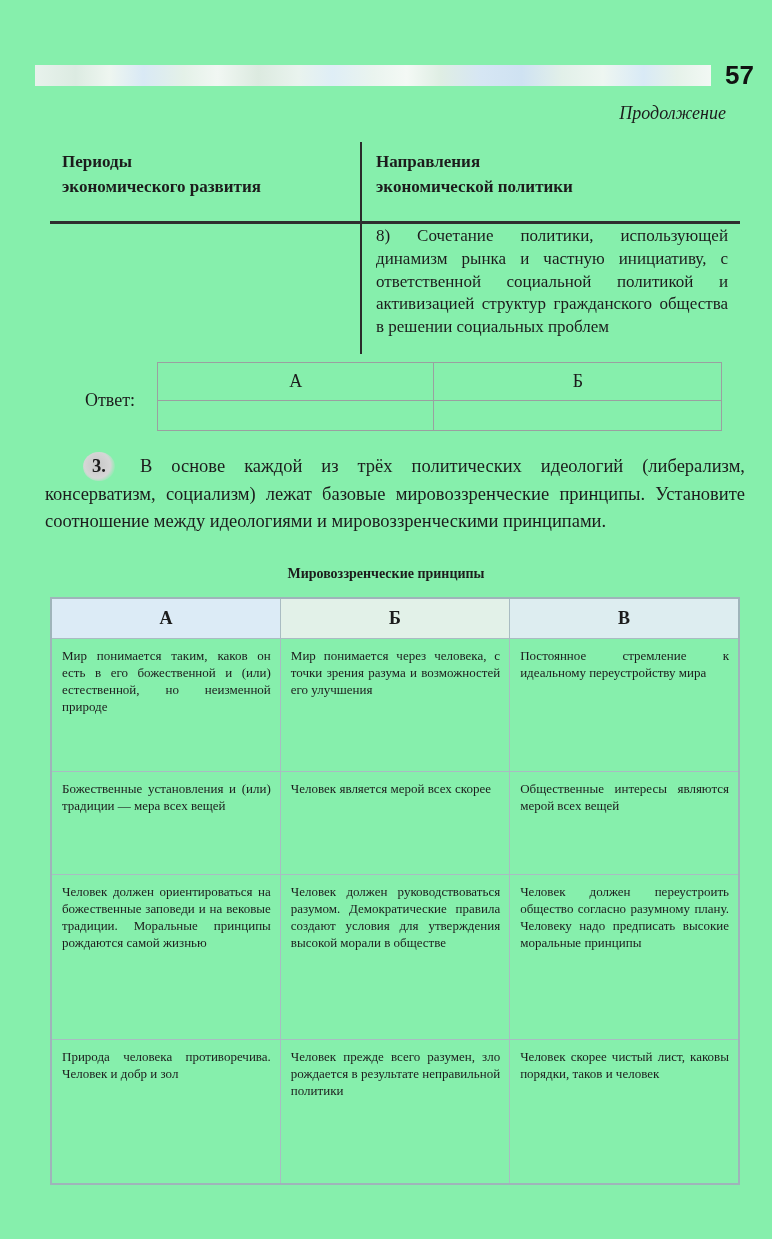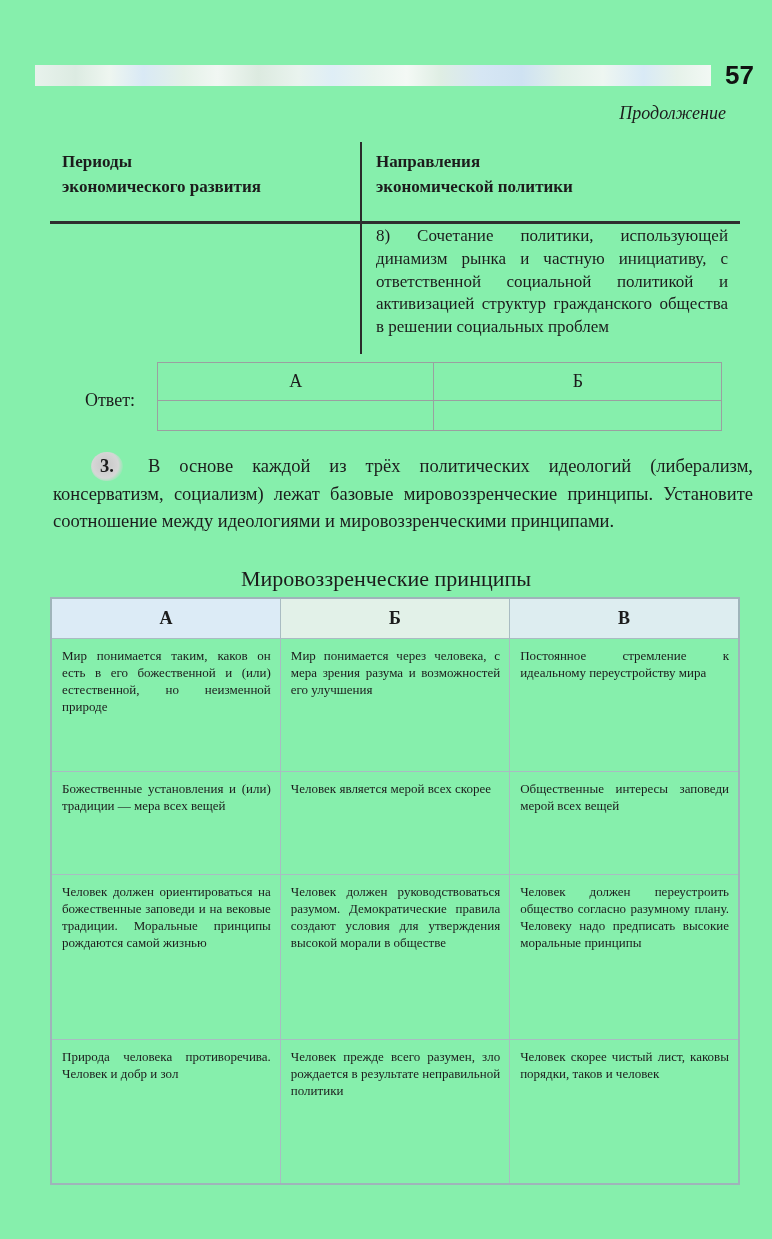--- a/index.html
+++ b/index.html
@@ -97,41 +97,40 @@
   table.answer-table tr.empty td { height: 30px; }
   table.answer-table td:first-child { width: 49%; }
 
   
   .question {
     position: absolute;
     top: 452px; left: 45px; width: 700px;
     font-size: 18.5px;
     line-height: 1.42;
     text-align: justify;
-    margin-left: 8px;
   }
   .q-indent { display: inline-block; width: 38px; }
   .q-badge {
     display: inline-block;
     min-width: 32px;
     padding: 1px 4px 2px 4px;
     text-align: center;
     font-weight: bold;
     border-radius: 50%;
     background: radial-gradient(circle at 45% 45%, #c7c7c7 0%, #d6d6d6 55%, rgba(235,235,235,0) 78%);
     margin-right: 6px;
   }
 
   
   .principles-title {
     position: absolute;
     top: 566px; left: 0; width: 772px;
     text-align: center;
-    font-weight: normal;
-    font-size: 22px;
+    font-weight: bold;
+    font-size: 14px;
   }
   table.principles {
     position: absolute;
     top: 597px; left: 50px;
     width: 690px;
     border-collapse: collapse;
     border: 2px solid #9fb4ba;
     table-layout: fixed;
   }
   table.principles th, table.principles td {
@@ -210,27 +209,27 @@
 
   <table class="principles">
     <tbody>
         <tr>
       <th class="hdr-a">А</th>
       <th class="hdr-b">Б</th>
       <th class="hdr-v">В</th>
     </tr>
     <tr>
       <td class="r1">Мир понимается таким, каков он есть в его божественной и (или) естественной, но неизменной природе</td>
-      <td class="r1">Мир понимается через человека, с мера зрения разума и возможностей его улучшения</td>
+      <td class="r1">Мир понимается через человека, с точки зрения разума и возможностей его улучшения</td>
       <td class="r1">Постоянное стремление к идеальному переустройству мира</td>
     </tr>
     <tr>
       <td class="r2">Божественные установления и (или) традиции — мера всех вещей</td>
       <td class="r2">Человек является мерой всех скорее</td>
-      <td class="r2">Общественные интересы заповеди мерой всех вещей</td>
+      <td class="r2">Общественные интересы являются мерой всех вещей</td>
     </tr>
     <tr>
       <td class="r3">Человек должен ориентироваться на божественные заповеди и на вековые традиции. Моральные принципы рождаются самой жизнью</td>
       <td class="r3">Человек должен руководствоваться разумом. Демократические правила создают условия для утверждения высокой морали в обществе</td>
       <td class="r3">Человек должен переустроить общество согласно разумному плану. Человеку надо предписать высокие моральные принципы</td>
     </tr>
     <tr>
       <td class="r4">Природа человека противоречива. Человек и добр и зол</td>
       <td class="r4">Человек прежде всего разумен, зло рождается в результате неправильной политики</td>
       <td class="r4">Человек скорее чистый лист, каковы порядки, таков и человек</td>

